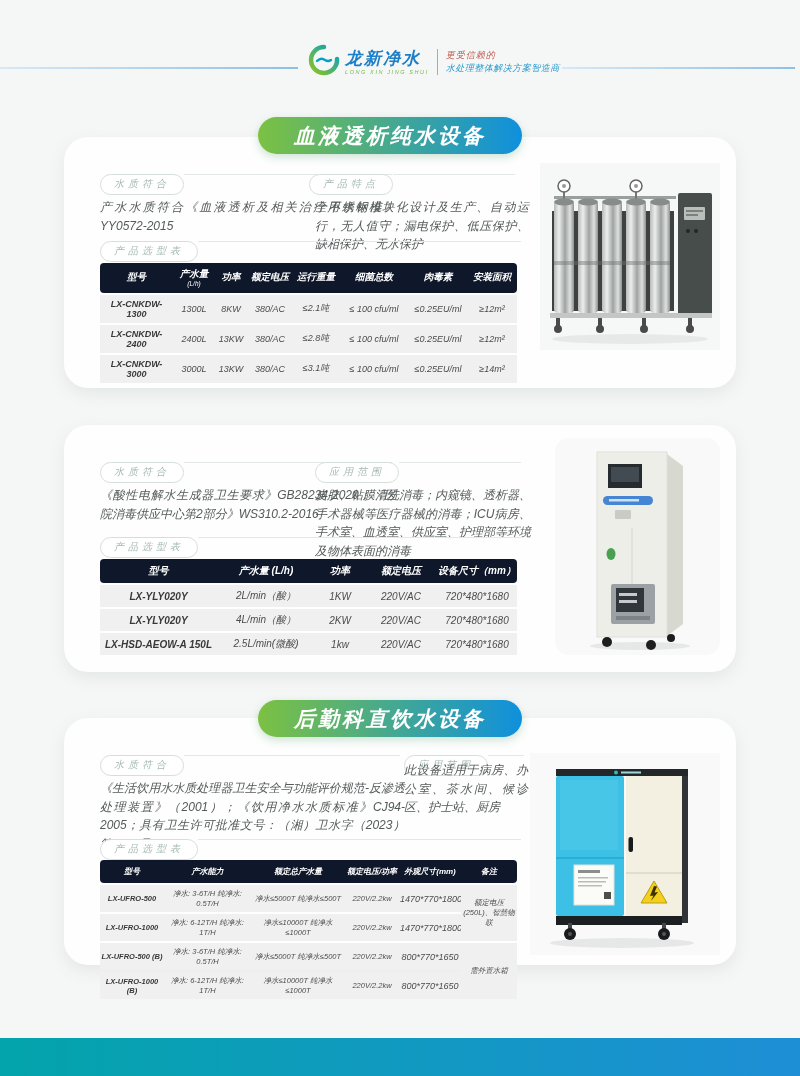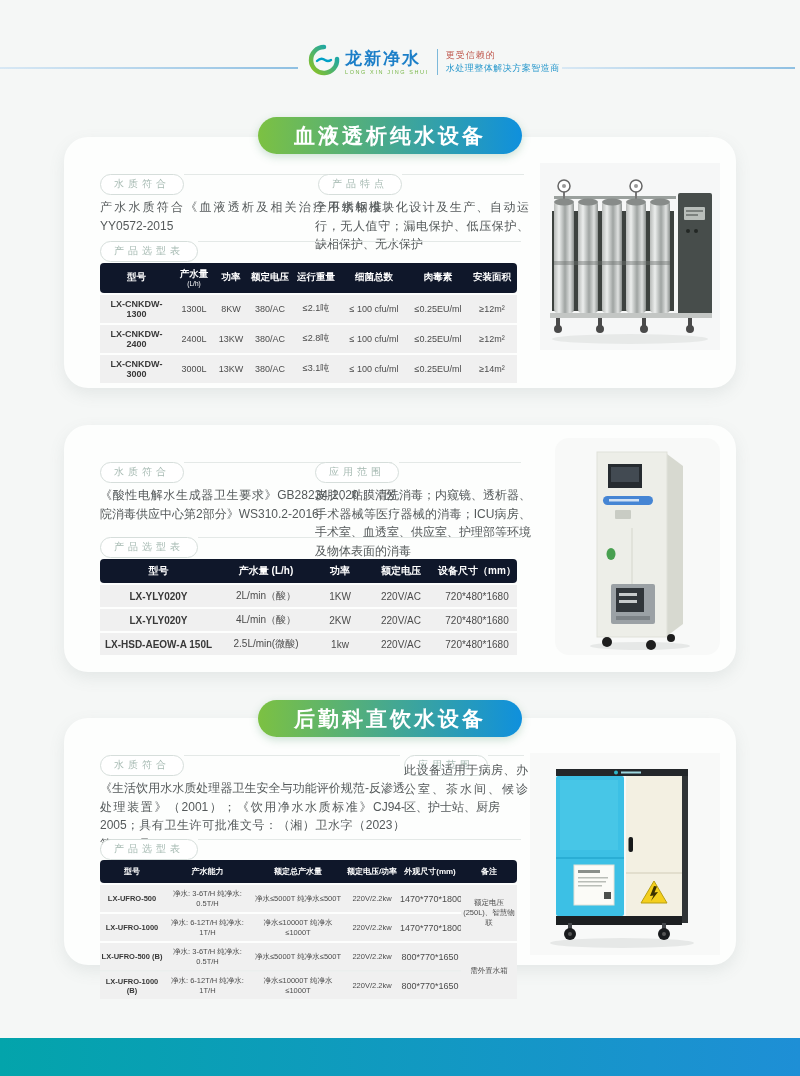--- a/index.html
+++ b/index.html
@@ -1,17 +1,17 @@
 <!DOCTYPE html>
 <html><head>
 <meta charset="utf-8">
 <style>
   * { margin:0; padding:0; box-sizing:border-box; }
   body { background:#e9ebea; font-family:"Liberation Sans", sans-serif; }
-  .page { position:relative; width:800px; height:1076px; background:#f5f7f6; overflow:hidden; margin:0 auto; }
+  .page { position:relative; width:800px; height:1076px; background:#f5f7f6; overflow:hidden; margin:0 auto;font-style:italic; }
 
   
   .hline { position:absolute; top:67px; height:2px; background:linear-gradient(90deg,#d8e8f4,#8fc0e2); }
   .logo-wrap { position:absolute; left:308px; top:44px; display:flex; align-items:center; }
   .logo-text { margin-left:5px; }
   .logo-cn { font-size:17px; font-weight:bold; color:#1c7fc8; letter-spacing:2px; line-height:1; }
   .logo-en { font-size:5.5px; color:#7ab84a; letter-spacing:1.6px; margin-top:2px; }
   .logo-div { width:1px; height:26px; background:#7db9da; margin:0 8px; }
   .tagline1 { font-size:9px; color:#c05a50; letter-spacing:1px; line-height:1.4; }
   .tagline2 { font-size:9px; color:#2898cc; letter-spacing:0.5px; line-height:1.4; }
@@ -80,21 +80,21 @@
     </span>
   </div>
 
   <div class="title-pill" style="top:117px;">血液透析纯水设备</div>
   <section class="card" style="top:137px;height:251px;">
     <div class="label-row" style="left:36px;top:37px;width:292px;">
       <span class="label-pill">水质符合</span>
       <span class="label-line"></span>
     </div>
     <p class="body-text" style="left:36px;top:61px;width:296px;">产水水质符合《血液透析及相关治疗用水标准》YY0572-2015</p>
-    <div class="label-row" style="left:254px;top:37px;width:206px;">
+    <div class="label-row" style="left:245px;top:37px;width:206px;">
       <span class="label-pill">产品特点</span>
       <span class="label-line"></span>
     </div>
     <p class="body-text" style="left:251px;top:61px;width:214px;">全不锈钢模块化设计及生产、自动运行，无人值守；漏电保护、低压保护、缺相保护、无水保护</p>
     <div class="label-row" style="left:36px;top:104px;width:421px;">
       <span class="label-pill">产品选型表</span>
       <span class="label-line"></span>
     </div>
     <table class="spec-table t1" style="left:36px;top:124px;width:417px;">
       <colgroup>

